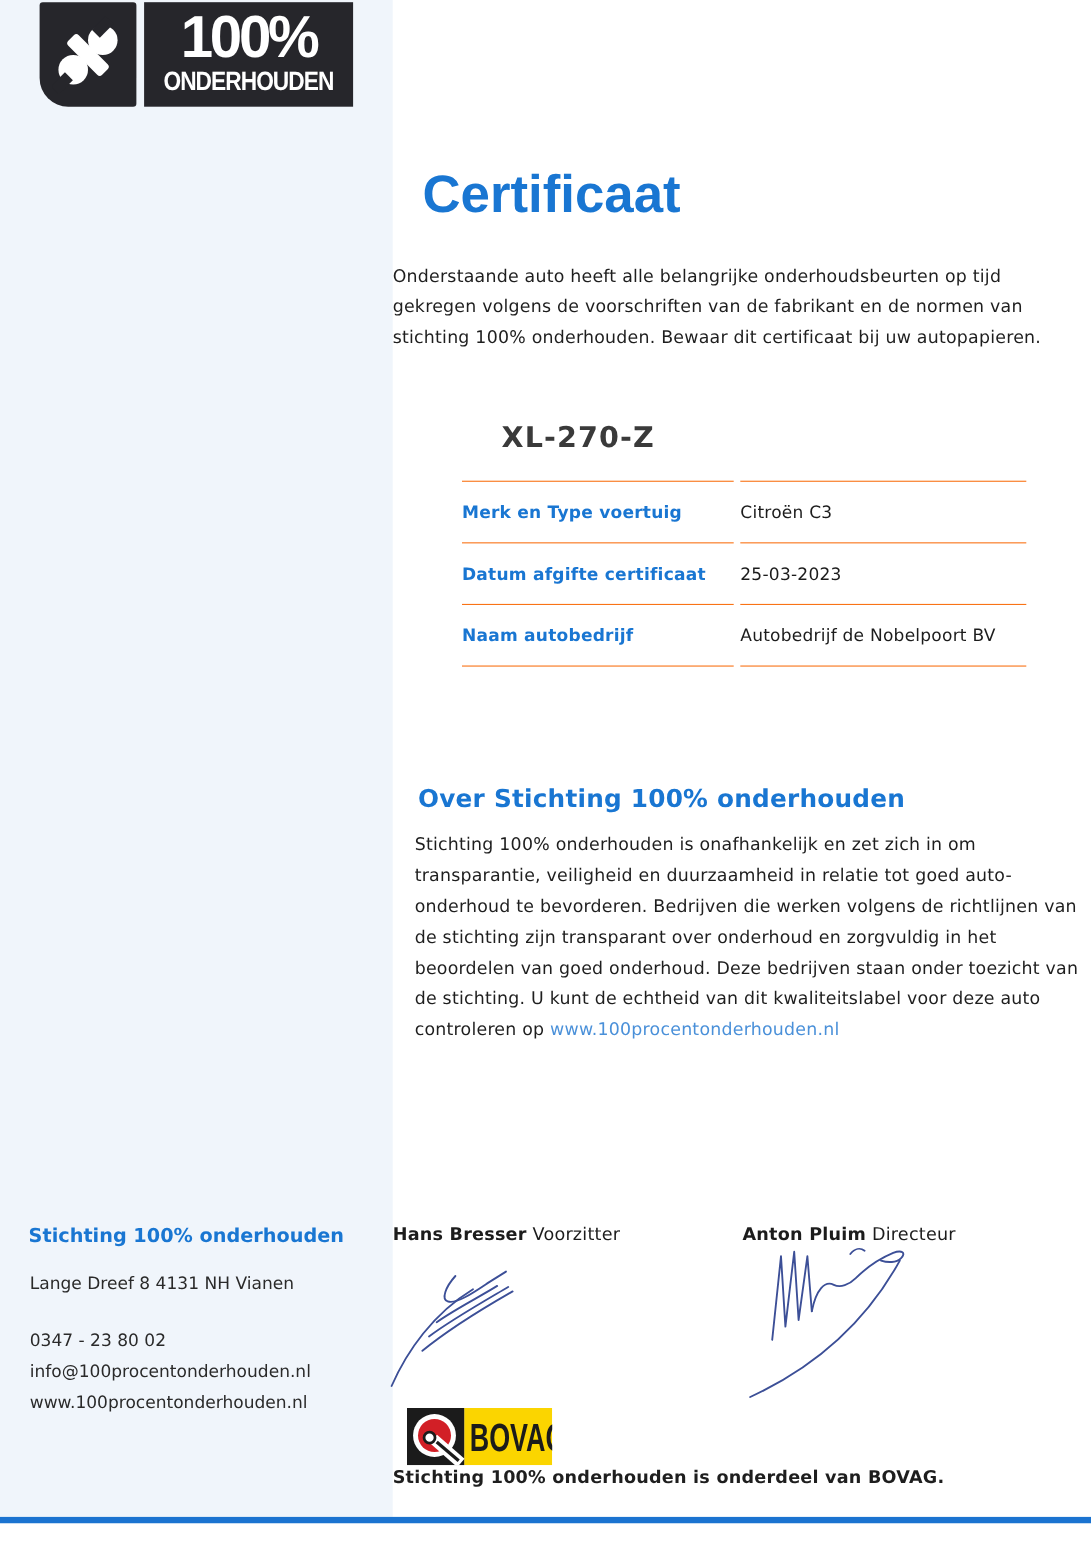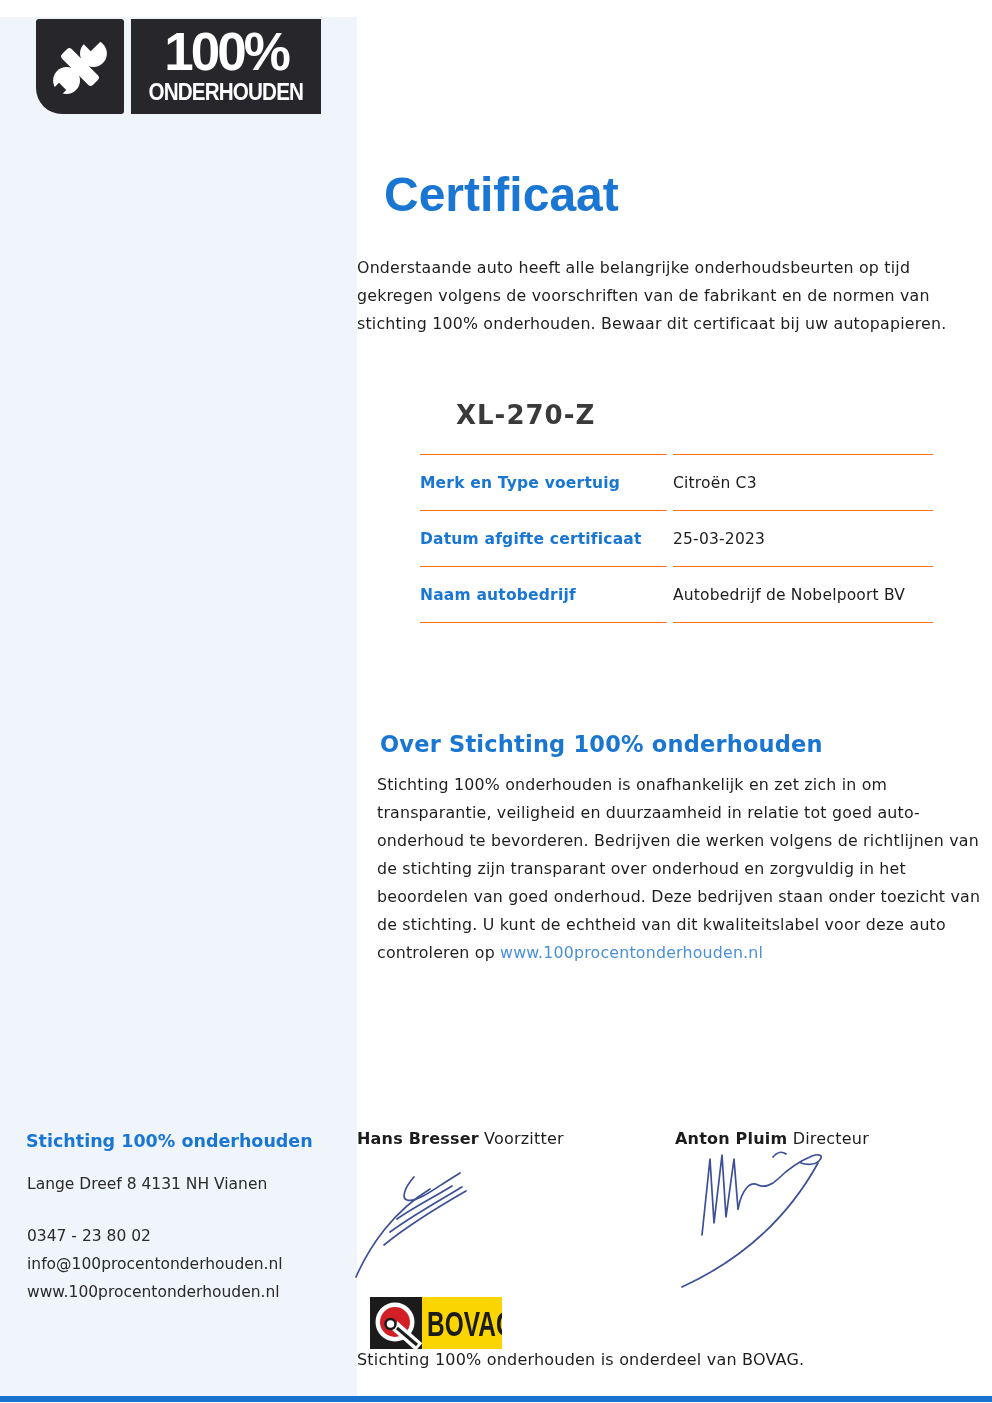--- a/index.html
+++ b/index.html
@@ -1,18 +1,18 @@
 <!DOCTYPE html>
 <html><head>
 <meta charset="utf-8">
 <style>
   * { margin:0; padding:0; box-sizing:border-box; }
   html,body { background:#ffffff; }
   body { font-family:"DejaVu Sans", sans-serif; color:#1e1e1e; }
-  .page { position:relative; width:992px; height:1385px; background:#ffffff; overflow:hidden; margin:17px auto; }
+  .page { position:relative; width:992px; height:1385px; background:#ffffff; overflow:hidden; margin:0 auto; }
 
   
   .sidebar { position:absolute; left:0; top:0; width:357px; height:1379px; background:#f0f5fb; }
   .logo { position:absolute; left:36px; top:2px; display:flex; gap:7px; }
   .logo-icon-box { width:88px; height:95px; background:#26262b; border-radius:3px 3px 3px 26px;
     display:flex; align-items:center; justify-content:center; }
   .logo-text-box { width:190px; height:95px; background:#26262b; color:#fff; display:flex;
     flex-direction:column; align-items:center; justify-content:center; overflow:hidden; }
   .logo-100 { font-family:"Liberation Sans", sans-serif; font-weight:bold; font-size:54px;
     line-height:0.92; letter-spacing:-3px; transform:scaleX(0.98); }
@@ -52,21 +52,21 @@
   .sig-label { position:absolute; font-size:16px; color:#1c1c1c; letter-spacing:0.2px; }
   .sig-label.s1 { left:357px; top:1112px;text-align:center; }
   .sig-label.s2 { left:675px; top:1112px; }
   .sig-label b { font-weight:bold; }
   .sig-img { position:absolute; }
   .sig-img.s1 { left:350px; top:1130px; }
   .sig-img.s2 { left:668px; top:1126px; }
   .sig-img path { fill:none; stroke:#3c4f97; stroke-width:1.7; stroke-linecap:round; stroke-linejoin:round; }
 
   .bovag { position:absolute; left:370px; top:1280px; width:132px; height:52px; }
-  .bovag-note { position:absolute; left:357px; top:1333px; font-size:16px; color:#1e1e1e; letter-spacing:0.2px; }
+  .bovag-note { position:absolute; left:357px; top:1333px; font-size:16px; color:#1e1e1e; letter-spacing:0.2px;font-weight:bold; }
 
   .bottom-bar { position:absolute; left:0; top:1379px; width:992px; height:24px; background:#1b73d0; }
 </style>
 </head>
 <body>
 
 <div class="page">
 
   <aside class="sidebar">
     <div class="logo">

